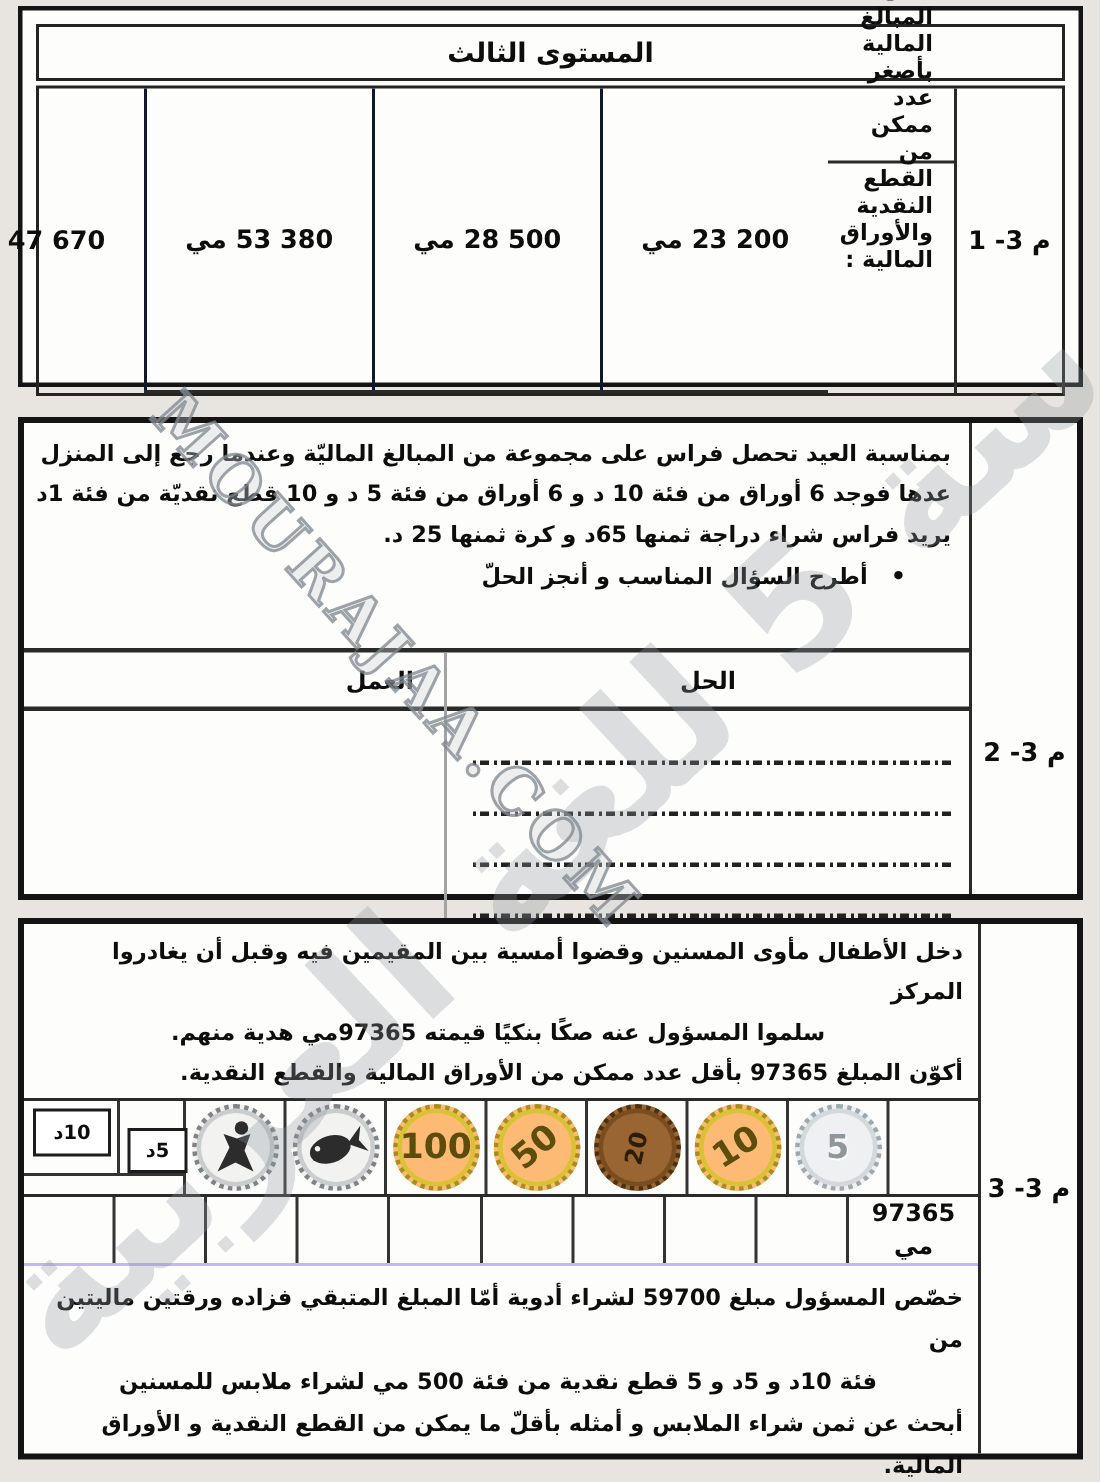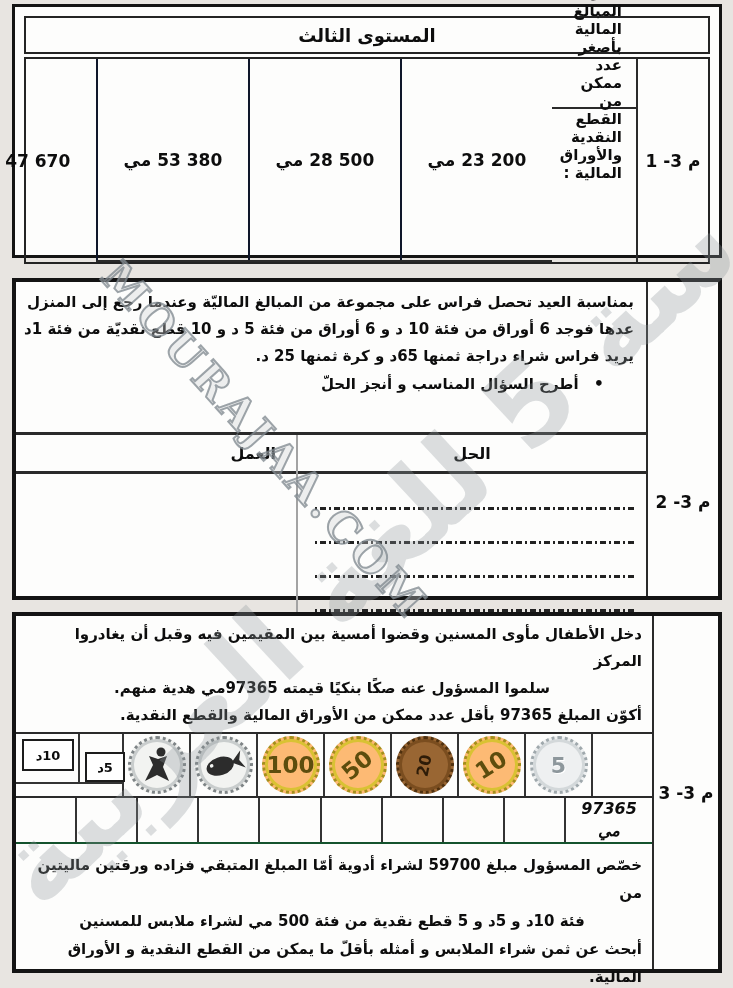--- a/index.html
+++ b/index.html
@@ -65,21 +65,21 @@
   .bn-top{flex:1;display:flex;}
   .bn-left{width:58px;border-right:2px solid #333;padding:5px 4px 0 6px;}
   .bn-right{flex:1;padding:18px 4px 0 5px;}
   .note{border:2px solid #1c1c1c;background:#fff;display:flex;align-items:center;justify-content:center;
     font-size:13px;font-weight:bold;direction:rtl;}
   .note-10{width:48px;height:28px;}
   .note-5{width:36px;height:26px;}
   .bn-strip{height:12px;border-top:2px solid #333;}
   .coin-cell{width:65px;border-right:2px solid #333;display:flex;align-items:center;justify-content:center;}
   .row1-empty{flex:1;}
-  .money-row2{height:60px;border-bottom:2px solid #14532d;display:flex;direction:ltr;font-style:italic;}
+  .money-row2{height:60px;border-bottom:2px solid #c4b5fd;display:flex;direction:ltr;}
   .r2cell{flex:1;border-right:2px solid #333;}
   .answer-cell{width:86px;display:flex;flex-direction:column;align-items:center;justify-content:center;
     font-size:16px;font-weight:bold;line-height:22px;direction:rtl;}
   .footer-text{flex:1;padding:7px 10px 0 6px;font-size:15px;font-weight:bold;line-height:28px;}
 
   
   .coin{width:58px;height:58px;border-radius:50%;display:flex;align-items:center;justify-content:center;
     font-weight:bold;box-sizing:border-box;}
   .coin-silver{background:#f2f3f1;border:3px dotted #7e8486;box-shadow:inset 0 0 0 3px #c9cdcd;}
   .coin-gold{background:#fdba74;border:3px dotted #a58f1b;box-shadow:inset 0 0 0 3px #d9c233;color:#5d4d0d;font-size:23px;}

